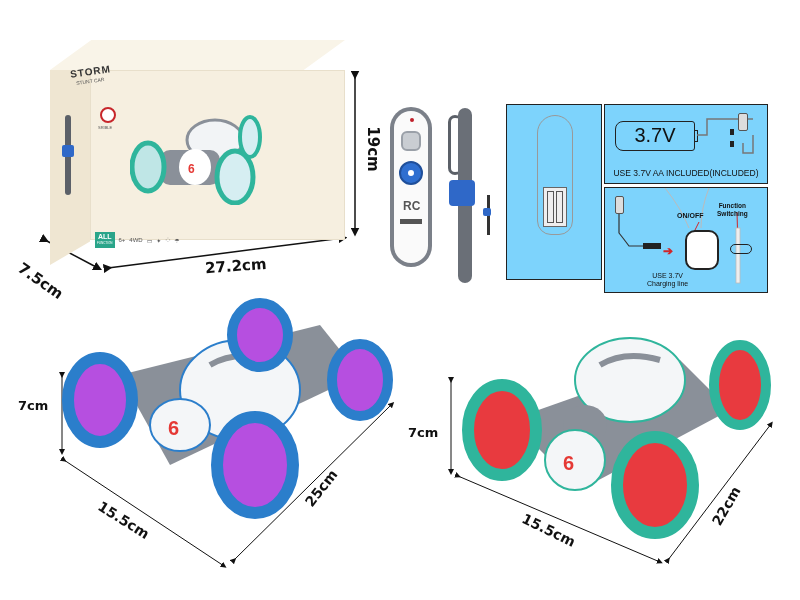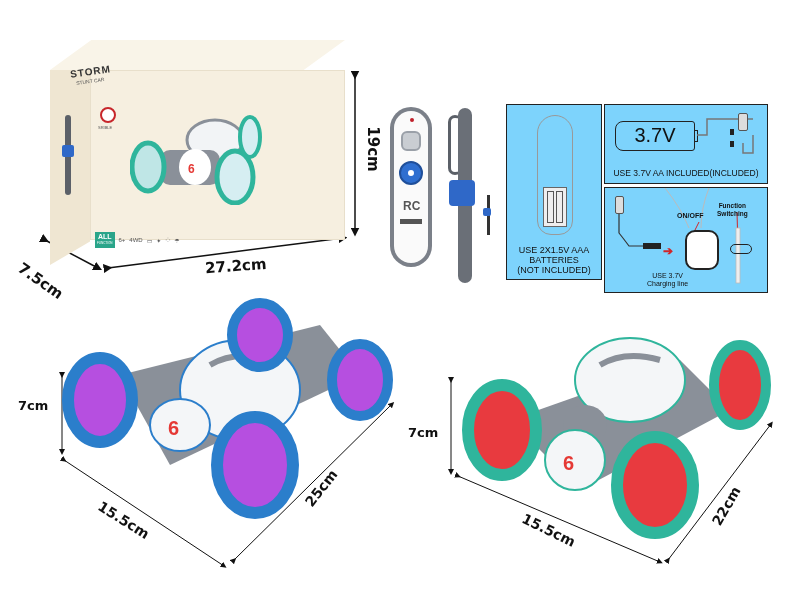--- a/index.html
+++ b/index.html
@@ -158,25 +158,20 @@
 <div class="abs watch-strap"></div>
 <div class="abs watch-face"></div>
 <div class="abs watch-cord"></div>
 <div class="abs watch-plug"></div>
 
 <div class="abs panel panel-remote">
   <div class="abs rb-remote-outline"></div>
   <div class="abs rb-batt-bay"></div>
   <div class="abs rb-batt1"></div>
   <div class="abs rb-batt2"></div>
-  <div class="abs panel-text rb-text">
-    <div>USE 2X1.5V AAA</div>
-    <div>BATTERIES</div>
-    <div>(NOT INCLUDED)</div>
-  </div>
 </div>
 
 <div class="abs panel panel-battery">
   <div class="abs batt-cell">3.7V</div>
   <div class="abs batt-nub"></div>
   <svg class="abs" style="left:92px;top:8px;width:70px;height:50px" viewBox="0 0 70 50">
     <path d="M0,22 L10,22 L10,6 L56,6" stroke="#777" stroke-width="1.5" fill="none"></path>
     <path d="M56,22 L56,40 L46,40 L46,30" stroke="#777" stroke-width="1.5" fill="none"></path>
     <rect x="33" y="16" width="4" height="6" fill="#222"></rect>
     <rect x="33" y="28" width="4" height="6" fill="#222"></rect>

